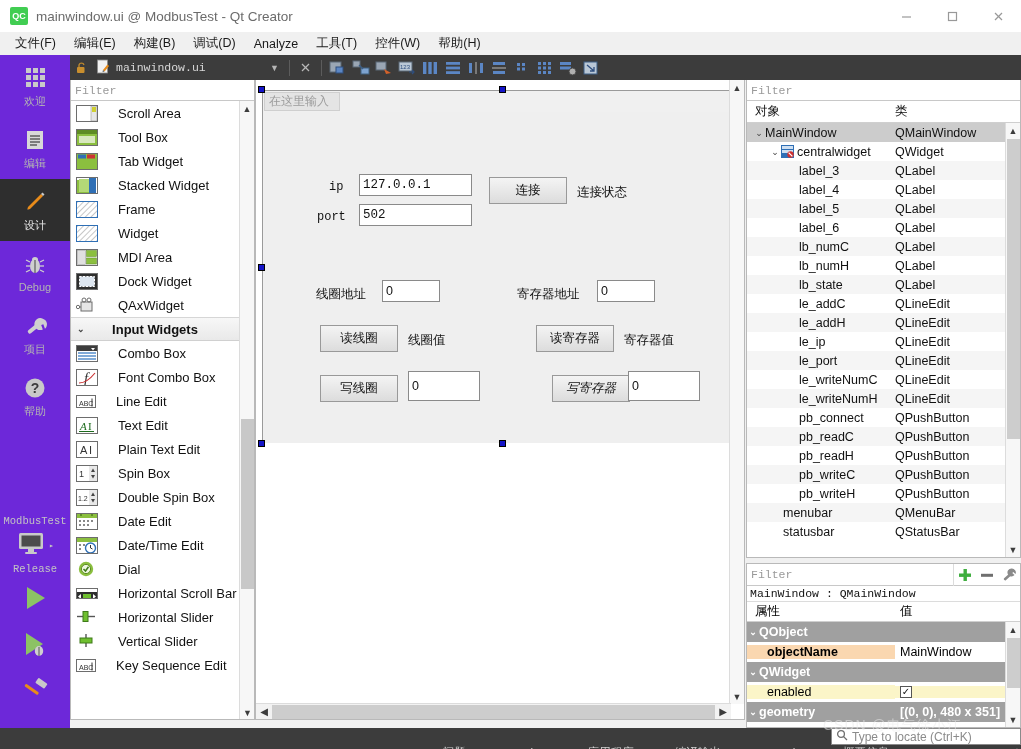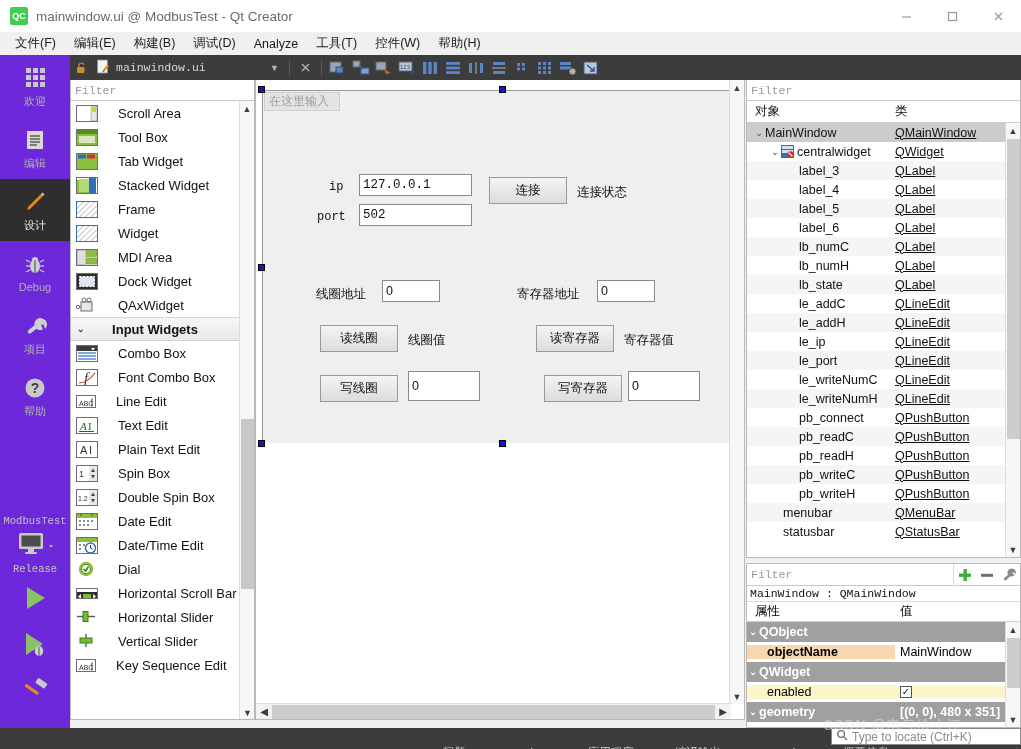--- a/index.html
+++ b/index.html
@@ -196,21 +196,21 @@
     border-bottom:1px solid #cfcfcf; background:#fff; font-size:12.5px; color:#111;
   }
   .in-head .c1 { width:148px; padding-left:8px; }
   .in-head .c2 { flex:1; }
   .tree-row {
     height:19px; display:flex; align-items:center; font-size:12.5px; color:#111;
   }
   .tree-row.alt { background:#f5f5f5; }
   .tree-row.sel { background:#cccccc; }
   .tree-row .c1 { width:148px; display:flex; align-items:center; }
-  .tree-row .c2 { flex:1;text-decoration:underline; }
+  .tree-row .c2 { flex:1; }
   .tw-chev { width:12px; text-align:center; font-size:9px; color:#444; flex:none; }
   .tw-icon {
     width:13px; height:13px; flex:none; margin-right:3px; position:relative;
   }
   .in-vscroll {
     position:absolute; right:0; top:43px; width:15px; height:434px;
     background:#f7f7f7; border-left:1px solid #dcdcdc;
   }
   .in-vscroll .arr { height:15px; display:flex; align-items:center; justify-content:center; color:#3c3c3c; font-size:9px; }
   .in-vscroll .thumb { position:absolute; left:1px; top:16px; width:13px; height:300px; background:#cdcdcd; }
@@ -894,21 +894,21 @@
 
           <div class="f-btn" style="left:56px;top:213px;width:78px;height:27px;">读线圈</div>
           <div class="f-label" style="left:144px;top:220px;">线圈值</div>
 
           <div class="f-btn" style="left:272px;top:213px;width:78px;height:27px;">读寄存器</div>
           <div class="f-label" style="left:360px;top:220px;">寄存器值</div>
 
           <div class="f-btn" style="left:56px;top:263px;width:78px;height:27px;">写线圈</div>
           <div class="f-edit" style="left:144px;top:259px;width:72px;height:30px;">0</div>
 
-          <div class="f-btn" style="left:280px;top:263px;width:78px;height:27px;">写寄存器</div>
+          <div class="f-btn" style="left:288px;top:263px;width:78px;height:27px;font-style:italic;">写寄存器</div>
           <div class="f-edit" style="left:364px;top:259px;width:72px;height:30px;">0</div>
 
           <div class="grip"></div>
         </div>
       </div>
       <div class="handle" style="left:-4px;top:-4px;"></div>
       <div class="handle" style="left:237px;top:-4px;"></div>
       <div class="handle" style="left:477px;top:-4px;"></div>
       <div class="handle" style="left:-4px;top:174px;"></div>
       <div class="handle" style="left:477px;top:174px;"></div>

